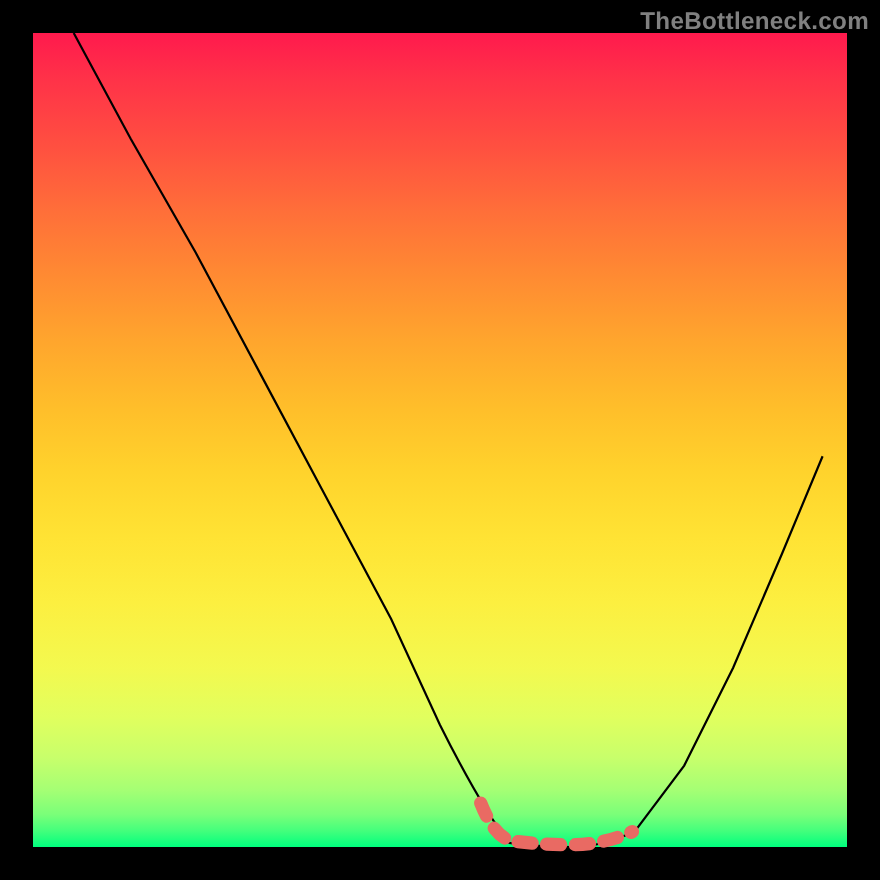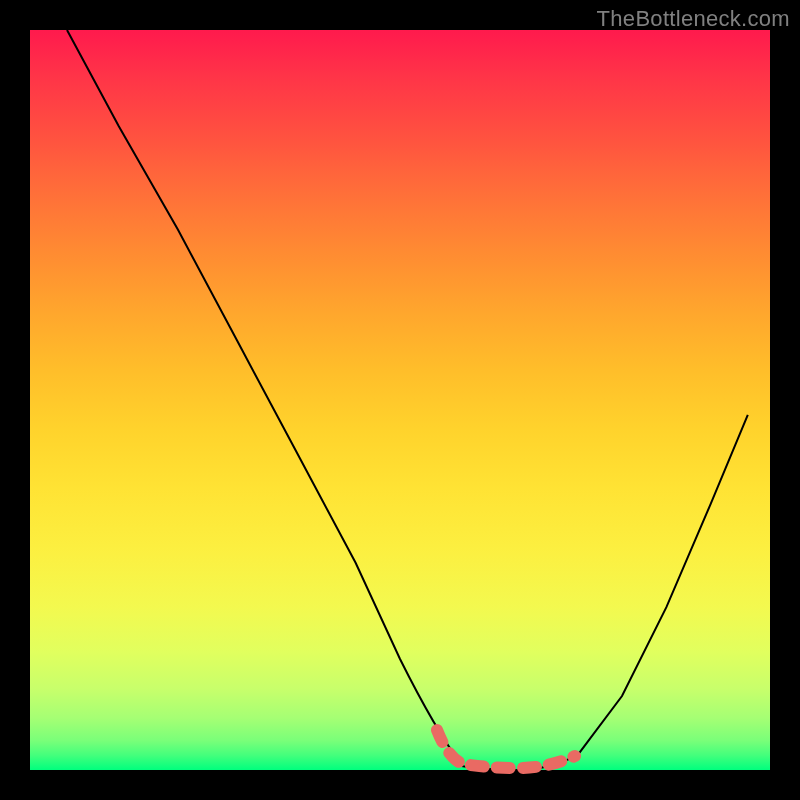--- a/index.html
+++ b/index.html
@@ -60,21 +60,21 @@
     stroke-width: 12;
     stroke-linecap: round;
     stroke-dasharray: 13 13;
   }
   .watermark {
     position: absolute;
     top: 6px;
     right: 10px;
     color: #808080;
     font-size: 22px;
-    font-weight: 400;
+    font-weight: 700;
     letter-spacing: 0.3px;
     user-select: none;
   }
 </style>
 </head>
 <body>
 
 <div class="frame">
   <div class="watermark">TheBottleneck.com</div>
 

